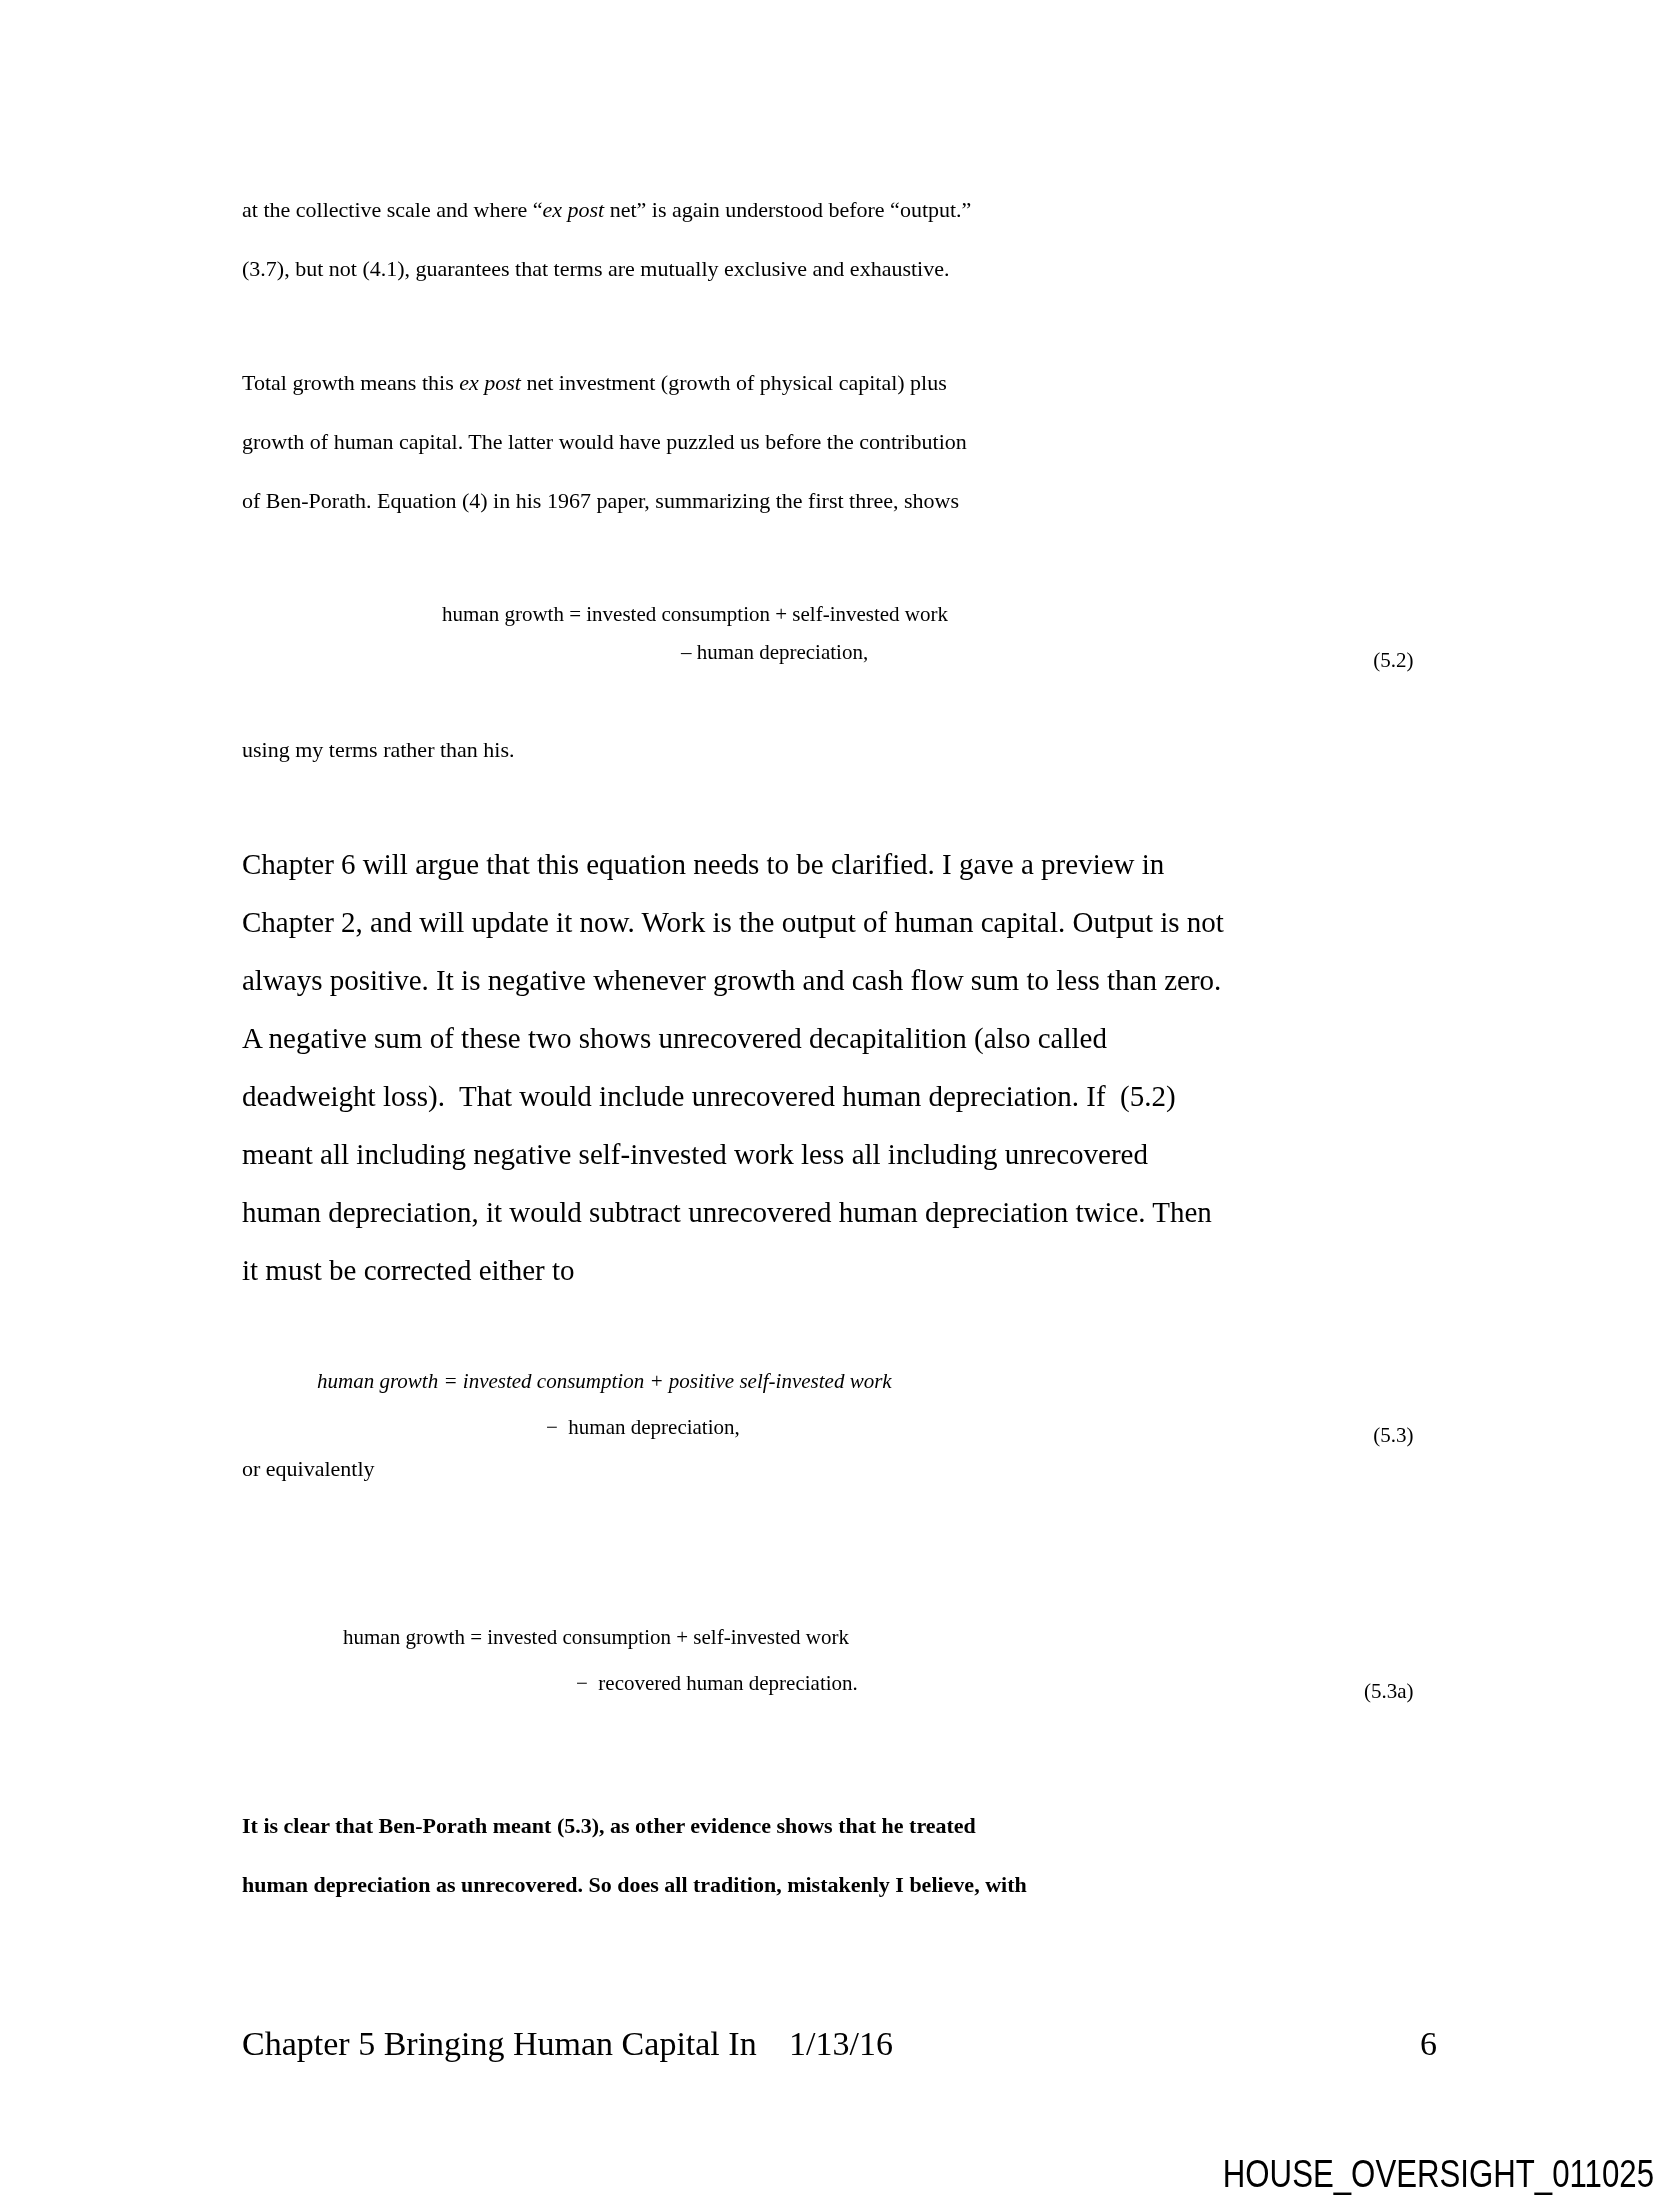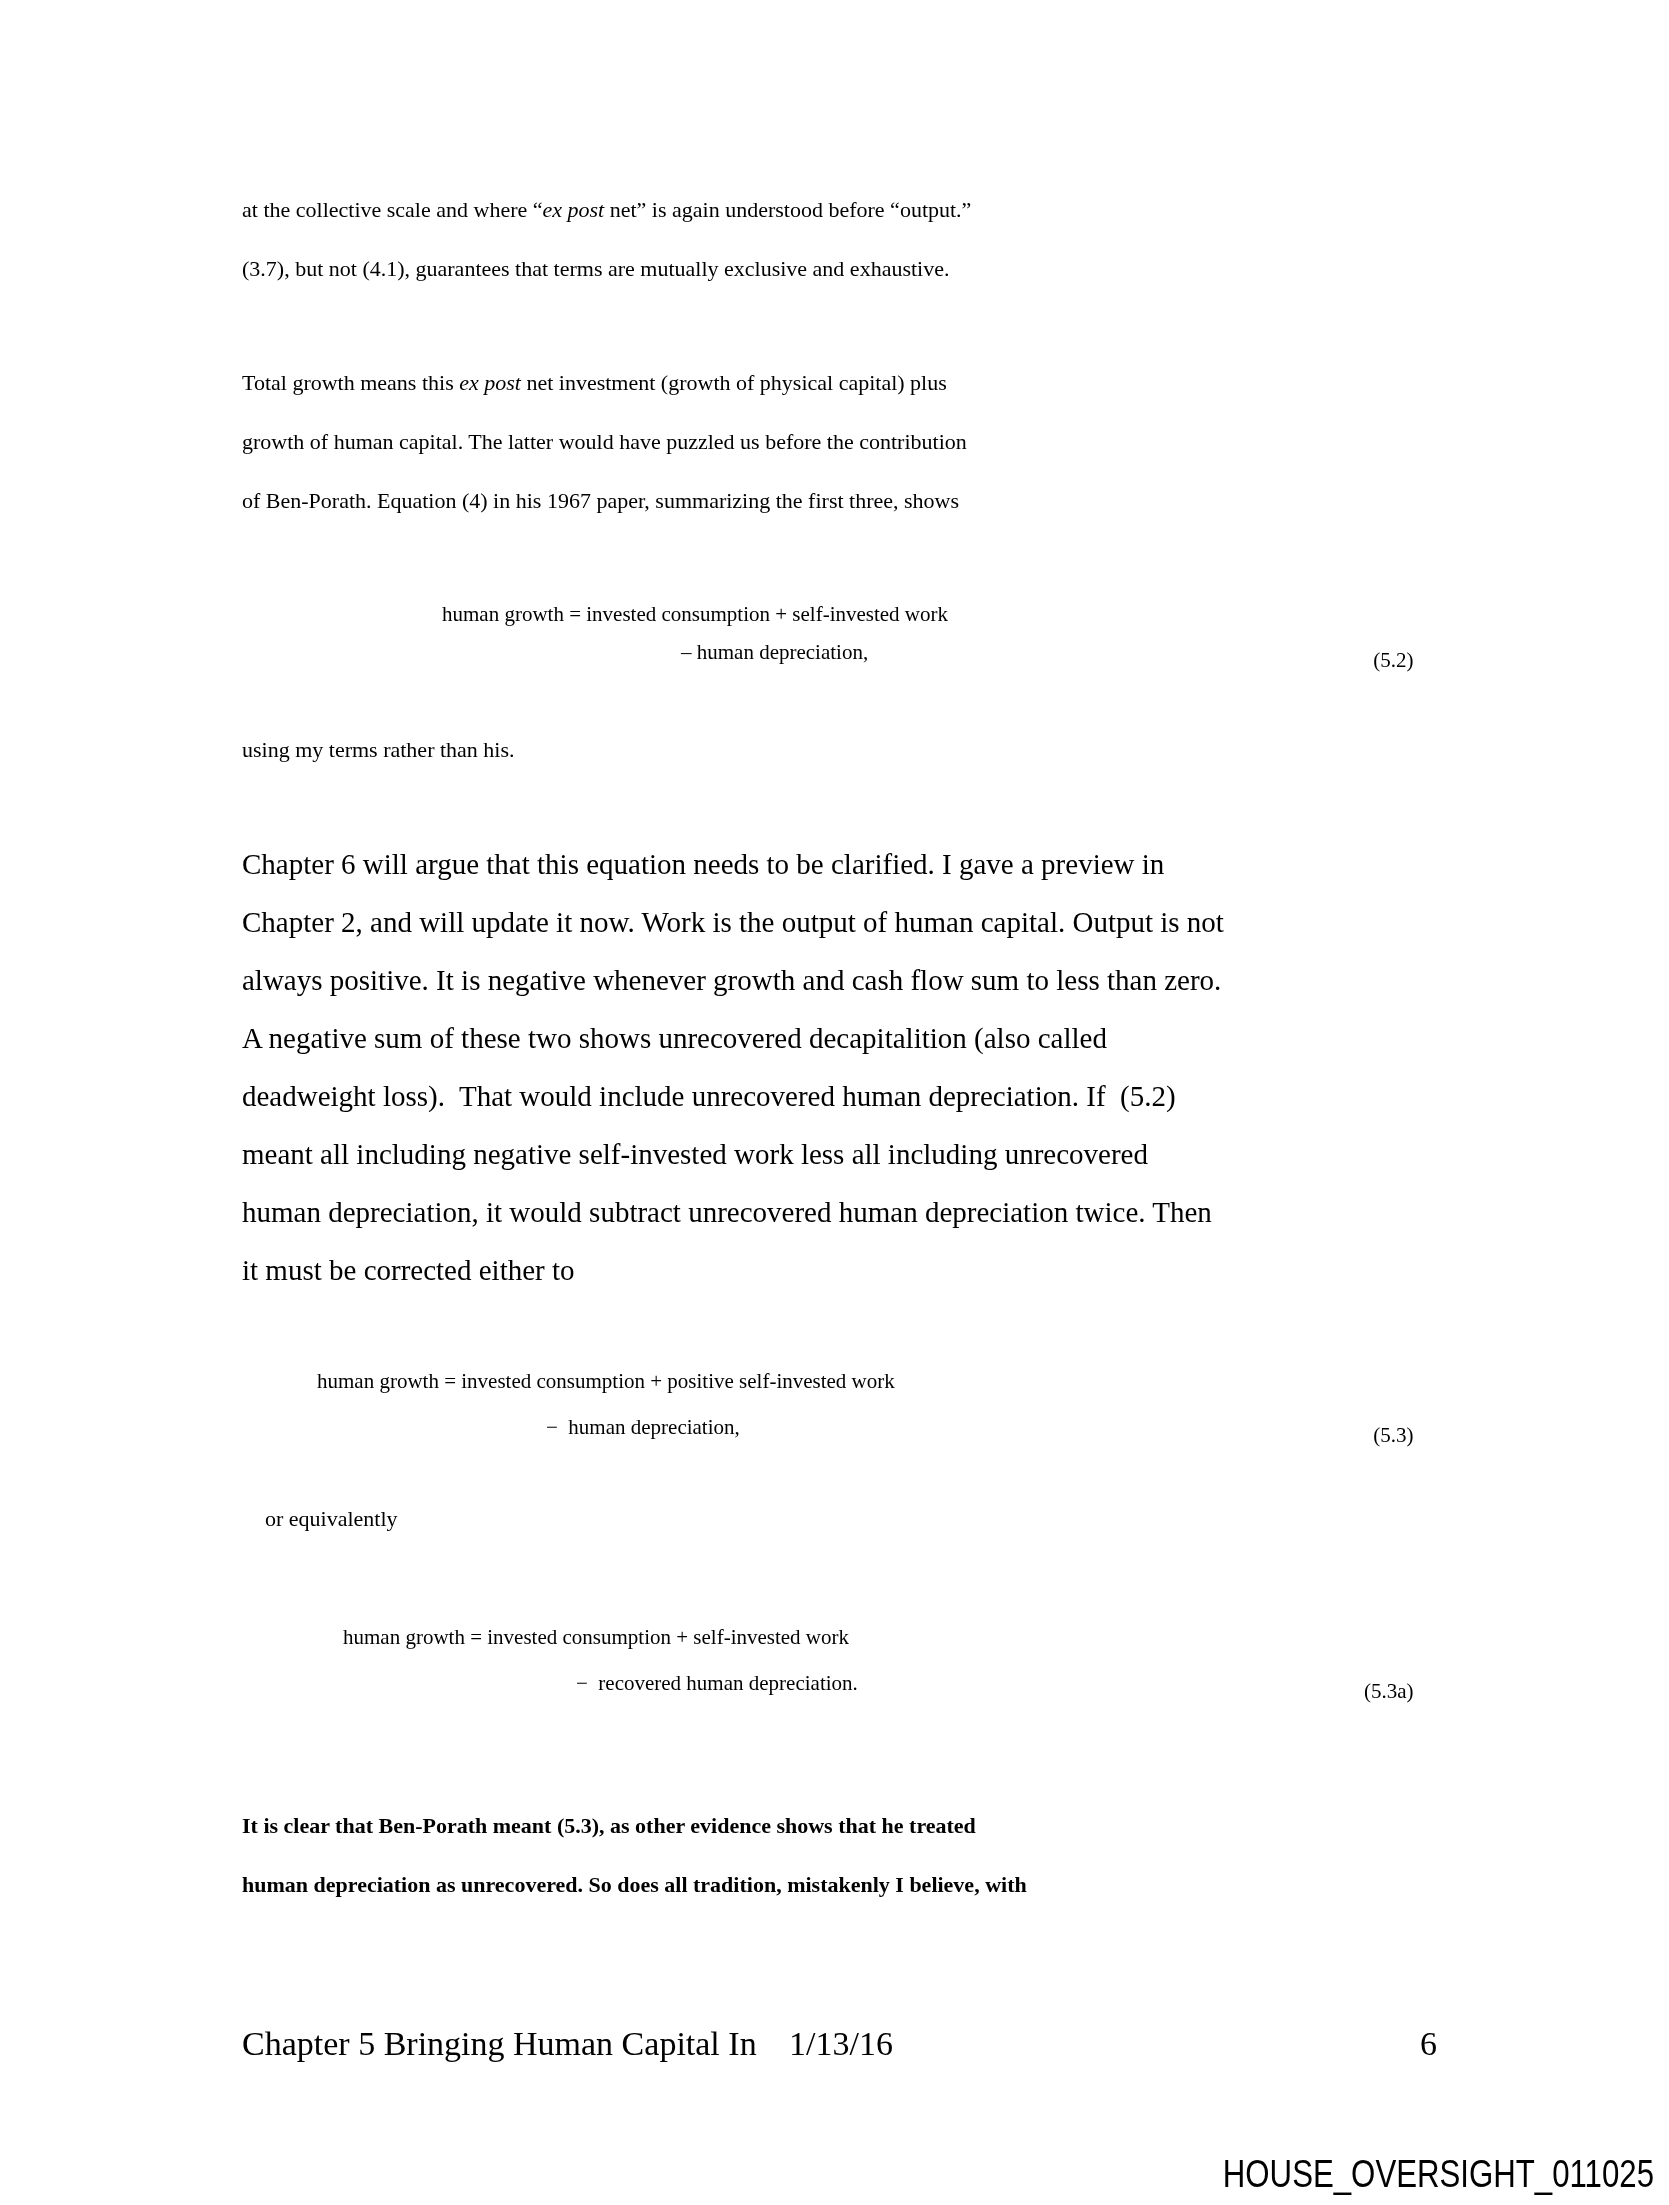--- a/index.html
+++ b/index.html
@@ -41,37 +41,37 @@
     font-size: 21px;
   }
   .eq-row {
     position: relative;
     white-space: pre;
   }
   .eq52 .eq-row { line-height: 38px; }
   .eq53 .eq-row, .eq53a .eq-row { line-height: 46px; }
   .eq52 .eq-l1 { padding-left: 200px; }
   .eq52 .eq-l2 { padding-left: 439px; }
-  .eq53 .eq-l1 { padding-left: 75px; }
+  .eq53 .eq-l1 { padding-left: 75px; font-style: italic; }
   .eq53 .eq-l2 { padding-left: 304px; }
   .eq53a .eq-l1 { padding-left: 101px; }
   .eq53a .eq-l2 { padding-left: 334px; }
   .eq-num {
     position: absolute;
     right: 16.4px;
     top: 8px;
   }
   
   .p1        { top: 180px; }
   .p2        { top: 353px; }
   .eq52      { top: 595px; }
   .after52   { top: 720px; }
   .p3        { top: 835px; }
   .eq53      { top: 1358px; }
-  .orequiv   { top: 1489px; margin-left: 23px; }
+  .orequiv   { top: 1439px; }
   .eq53a     { top: 1614px; }
   .p4        { top: 1796px; font-weight: bold; }
   
   .footer {
     position: absolute;
     top: 2027px;
     left: 242px;
     width: 1195px;
     font-size: 34px;
     line-height: 33px;

